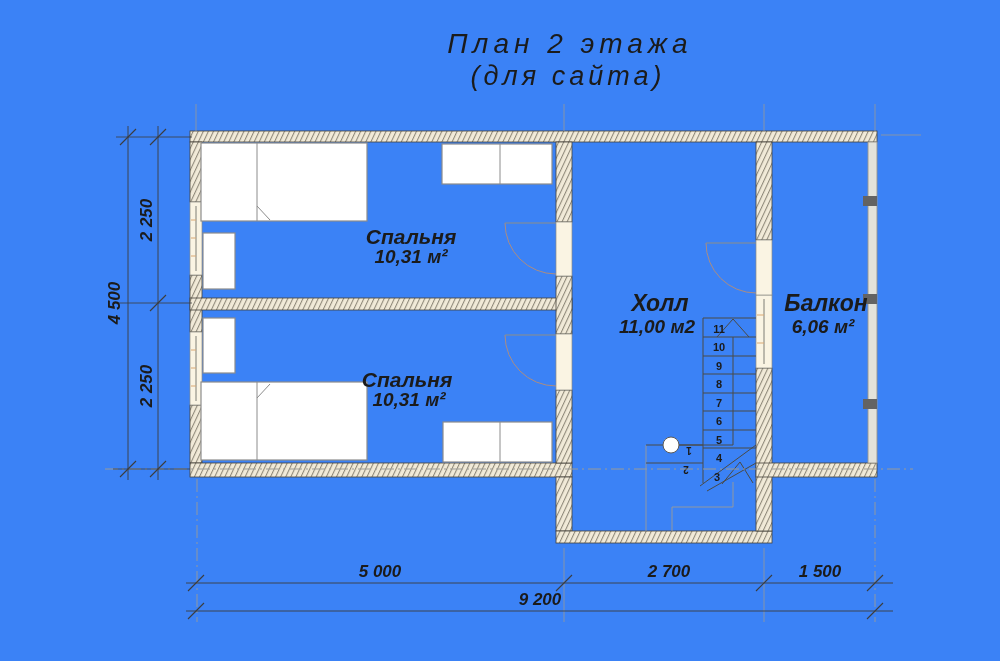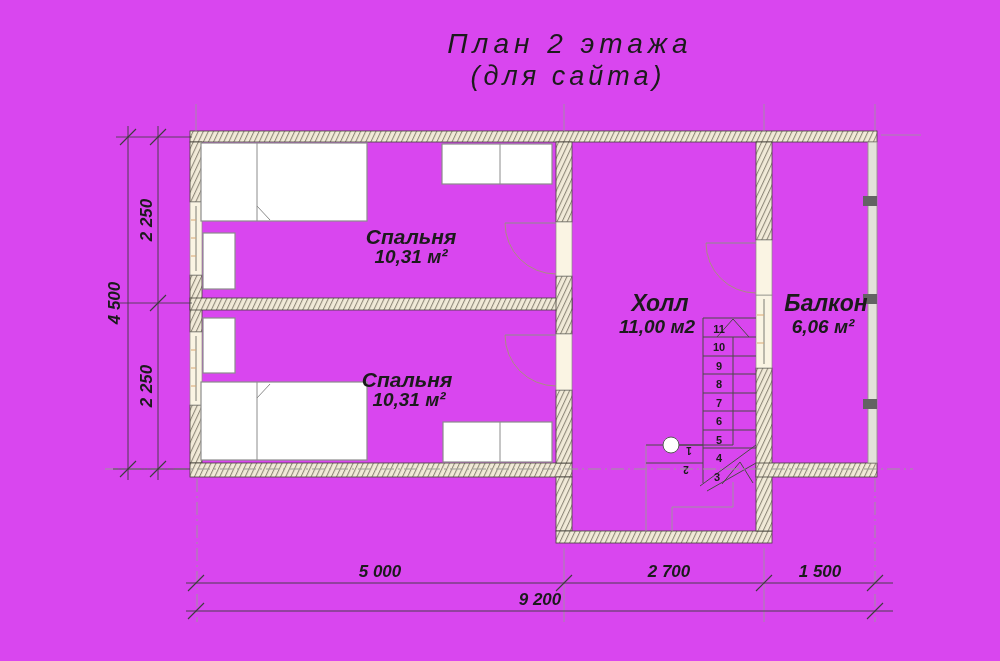--- a/index.html
+++ b/index.html
@@ -1,16 +1,16 @@
 <!DOCTYPE html>
 <html><head>
 <meta charset="utf-8">
 <style>
   html,body{margin:0;padding:0;background:#ffffff;}
-  .page{width:1000px;height:661px;position:relative;background:#d946ef;overflow:hidden;}
+  .page{width:1000px;height:661px;position:relative;background:#3b82f6;overflow:hidden;}
   svg{display:block;}
   text{font-family:"Liberation Sans","DejaVu Sans",sans-serif;fill:#1b1b1b;}
   .title-txt{font-size:28px;font-style:italic;letter-spacing:5px;}
   .subtitle-txt{font-size:27px;font-style:italic;letter-spacing:4px;}
   .room-name{font-size:21px;font-weight:bold;font-style:italic;}
   .room-area{font-size:19px;font-weight:bold;font-style:italic;}
   .dim-txt{font-size:17px;font-weight:600;font-style:italic;}
   .step-num{font-size:11px;font-weight:bold;}
   .step-num-s{font-size:10px;font-weight:bold;}
   .wall{stroke:#45413a;stroke-width:0.8;}

